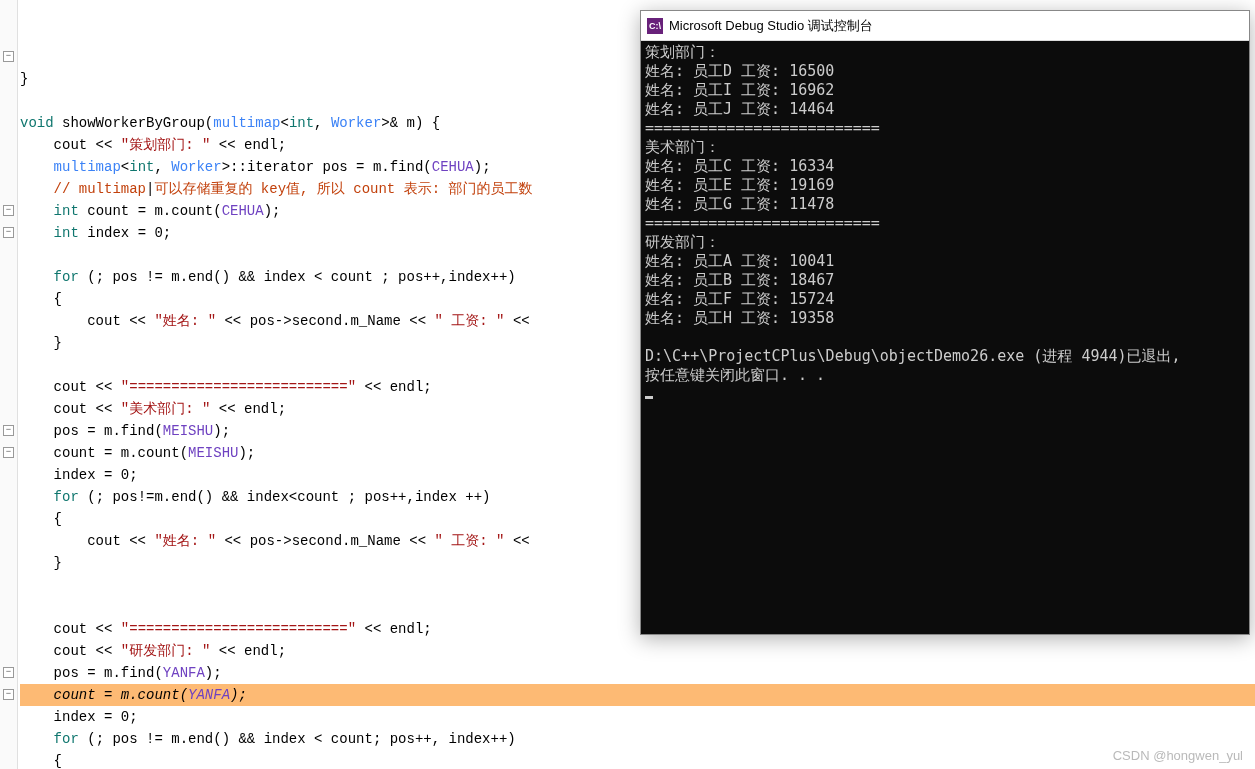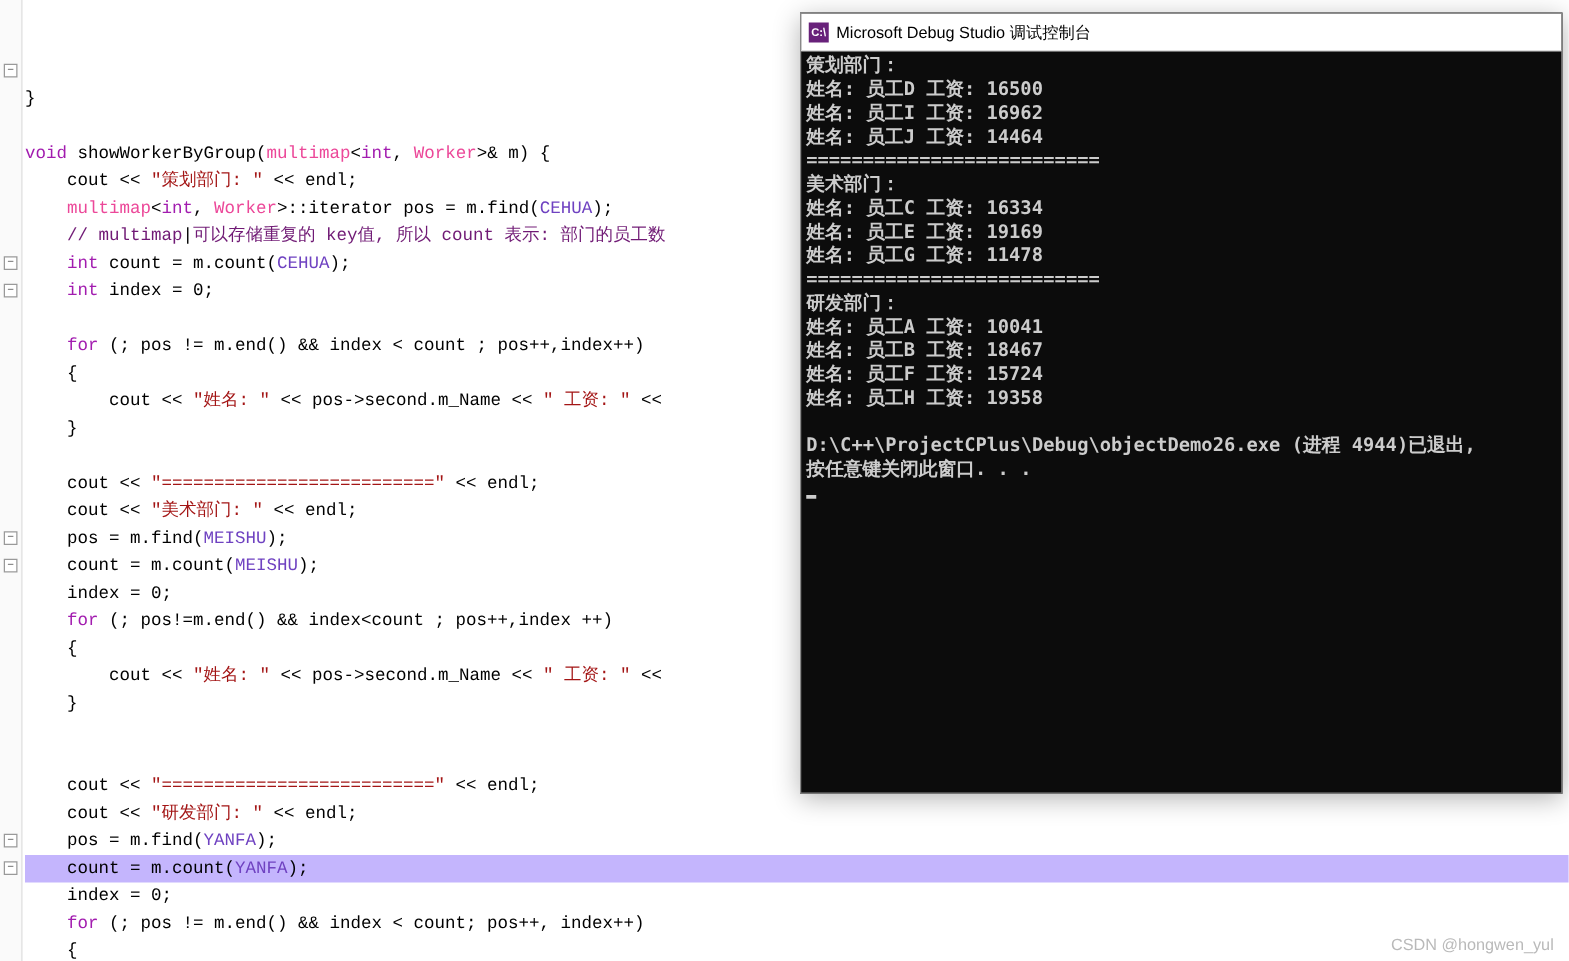--- a/index.html
+++ b/index.html
@@ -31,28 +31,28 @@
     position: absolute;
     left: 3px;
     width: 11px; height: 11px;
     border: 1px solid #999;
     background: #fff;
     font-size: 9px;
     line-height: 9px;
     text-align: center;
     color: #555;
   }
-  .kw   { color: #a21caf; }
-  .type { color: #ec4899; }
+  .kw   { color: #0f766e; }
+  .type { color: #3b82f6; }
   .str  { color: #a31515; }
-  .com  { color: #701a75; }
+  .com  { color: #c2410c; }
   .id   { color: #000; }
   .vio  { color: #6f42c1; }
   .op   { color: #000; }
-  .hl-line { background: #c4b5fd; display: inline-block; width: 100%; }
+  .hl-line { background: #fdba74; display: inline-block; width: 100%; font-style: italic; }
   .console-window {
     position: absolute;
     left: 640px; top: 10px;
     width: 610px; height: 625px;
     border: 1px solid #888;
     box-shadow: 0 4px 20px rgba(0,0,0,0.3);
     background: #0c0c0c;
     color: #ccc;
     font-family: 'SimSun', 'NSimSun', 'MS Gothic', monospace;
     font-size: 15px;
@@ -76,21 +76,20 @@
     font-size: 9px;
     font-weight: bold;
     display: inline-flex;
     align-items: center;
     justify-content: center;
   }
   .console-body {
     padding: 2px 4px;
     white-space: pre;
     line-height: 19px;
-    font-weight: bold;
   }
   .console-cursor {
     display:inline-block; width:8px; height:3px; background:#ccc; vertical-align:0;
   }
   .watermark {
     position: absolute;
     right: 12px; bottom: 6px;
     color: rgba(128,128,128,0.55);
     font-family: sans-serif;
     font-size: 13px;

